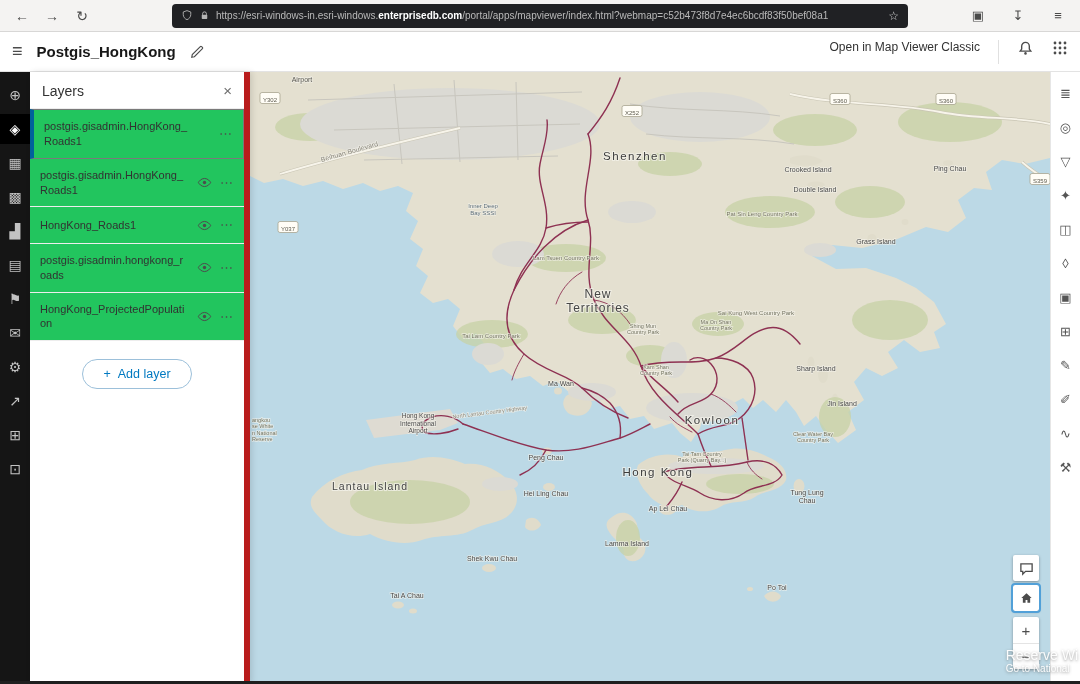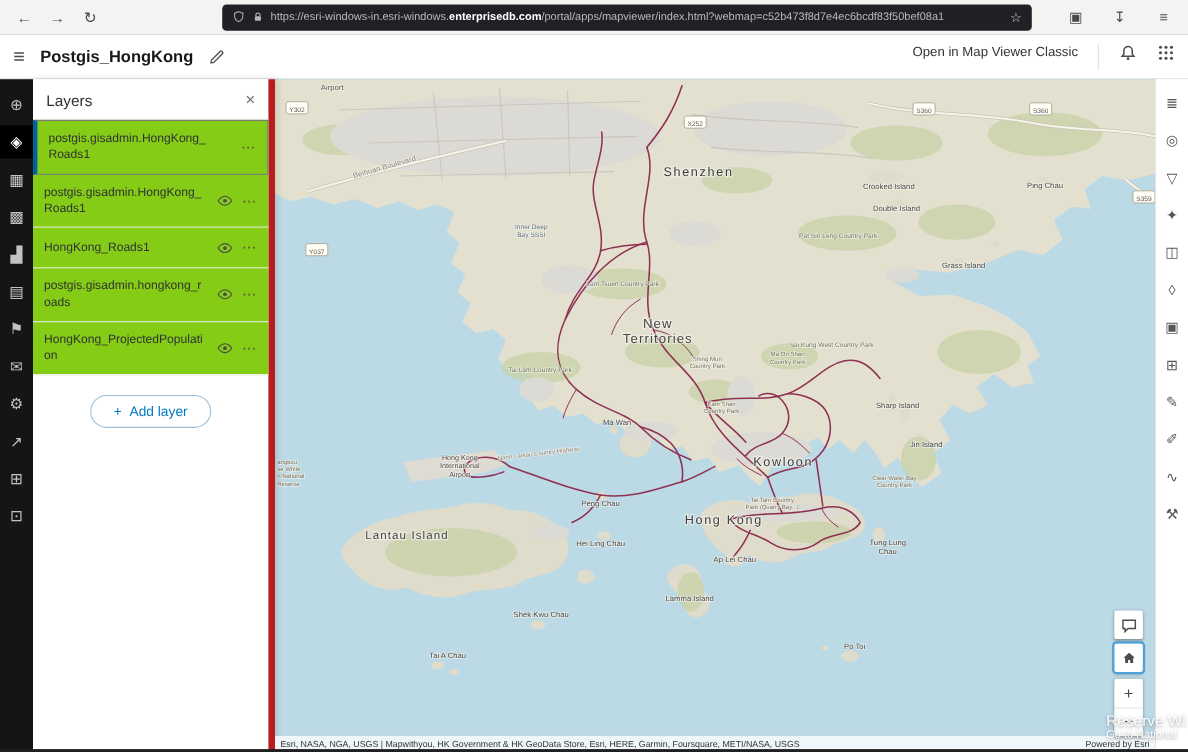--- a/index.html
+++ b/index.html
@@ -2,21 +2,21 @@
 <html><head>
 <meta charset="utf-8">
 <style>
   *{box-sizing:border-box;margin:0;padding:0}
   html,body{width:1080px;height:684px;overflow:hidden;font-family:"Liberation Sans",sans-serif;background:#fff;position:relative}
 
   
   #browser-bar{height:32px;background:#f4f3f2;border-bottom:1px solid #d8d7d6;display:flex;align-items:center;padding:0 10px}
   #nav-icons{display:flex;gap:6px}
   .nav-btn{width:24px;height:24px;display:flex;align-items:center;justify-content:center;font-size:14px;color:#4a4a4a;border-radius:3px;cursor:default}
-  #address-bar{width:736px;margin-left:108px;height:24px;background:#202124;border-radius:4px;display:flex;align-items:center;padding:0 9px;gap:6px;font-size:10px;white-space:nowrap;overflow:hidden}
+  #address-bar{width:736px;margin-left:78px;height:24px;background:#202124;border-radius:4px;display:flex;align-items:center;padding:0 9px;gap:6px;font-size:10px;white-space:nowrap;overflow:hidden}
   .url-dim{color:#b9b9b9}
   .url-domain{color:#ffffff;font-weight:bold}
   #url-star{margin-left:auto;color:#cfcfcf;font-size:12px}
   #browser-right{margin-left:auto;display:flex;gap:16px;align-items:center}
   #browser-right .nav-btn{font-size:13px}
 
   
   #app-header{height:40px;background:#fff;border-bottom:1px solid #e3e3e3;display:flex;align-items:center;padding:0 12px;gap:14px}
   #app-menu{font-size:18px;color:#4c4c4c}
   #app-title{font-size:15px;font-weight:bold;color:#181818}
@@ -34,21 +34,21 @@
 
   #left-rail{width:30px;background:#151515;display:flex;flex-direction:column;align-items:center;padding-top:8px;flex:none}
   .lr-icon{width:30px;height:30px;margin-bottom:4px;display:flex;align-items:center;justify-content:center;color:#c2c2c2;font-size:14px}
   .lr-icon.active{background:#000;color:#fff}
 
   #layers-panel{width:220px;flex:none;background:#fff;border-right:6px solid #b91c1c;box-shadow:2px 0 6px rgba(0,0,0,.12);z-index:5;display:flex;flex-direction:column}
   #panel-header{display:flex;align-items:center;justify-content:space-between;padding:11px 12px 9px}
   #panel-title{font-size:14px;color:#323232}
   #panel-close{font-size:15px;color:#6e6e6e;line-height:10px}
   #layers-list{border-top:1px solid #ededed}
-  .layer-row{display:flex;align-items:center;justify-content:space-between;padding:9px 10px;border-bottom:1px solid #ededed;font-size:11px;color:#323232;line-height:1.35;background:#84cc16}
+  .layer-row{display:flex;align-items:center;justify-content:space-between;padding:9px 10px;border-bottom:1px solid #ededed;font-size:11px;color:#323232;line-height:1.35;background:#22c55e}
   .layer-row.selected{border:1px solid #7a7a7a;border-left:4px solid #00619b}
   .layer-label{width:148px;overflow-wrap:anywhere}
   .layer-controls{display:flex;align-items:center;gap:8px;color:#4c4c4c}
   .dots{font-size:13px;letter-spacing:1px;color:#4c4c4c}
   .eye{display:flex}
   #add-layer-wrap{display:flex;justify-content:center;padding:18px 0}
   #add-layer{display:inline-flex;align-items:center;gap:7px;padding:7px 20px;border:1px solid #9cc0da;border-radius:17px;color:#0079c1;font-size:12.5px;background:#fff}
 
   
   #map-wrap{flex:1;position:relative;background:#bcd9e6;overflow:hidden}
@@ -389,24 +389,20 @@
     <div class="map-btn focused" style="top:513px">
       <svg width="15" height="15" viewBox="0 0 16 16">
           <path d="M8 2.5L2.5 7.5h1.6v5h2.9v-3h2v3h2.9v-5h1.6z" fill="#4c4c4c"></path>
         </svg>
     </div>
     <div id="zoom-ctl">
       <div class="zoom-btn">+</div>
       <div class="zoom-btn">−</div>
     </div>
 
-    <div id="attribution">
-      <span>Esri, NASA, NGA, USGS | Mapwithyou, HK Government &amp; HK GeoData Store, Esri, HERE, Garmin, Foursquare, METI/NASA, USGS</span>
-      <span>Powered by Esri</span>
-    </div>
   </div>
 
   <div id="right-rail">
       <div class="rr-icon">≣</div>
       <div class="rr-icon">◎</div>
       <div class="rr-icon">▽</div>
       <div class="rr-icon">✦</div>
       <div class="rr-icon">◫</div>
       <div class="rr-icon">◊</div>
       <div class="rr-icon">▣</div>

